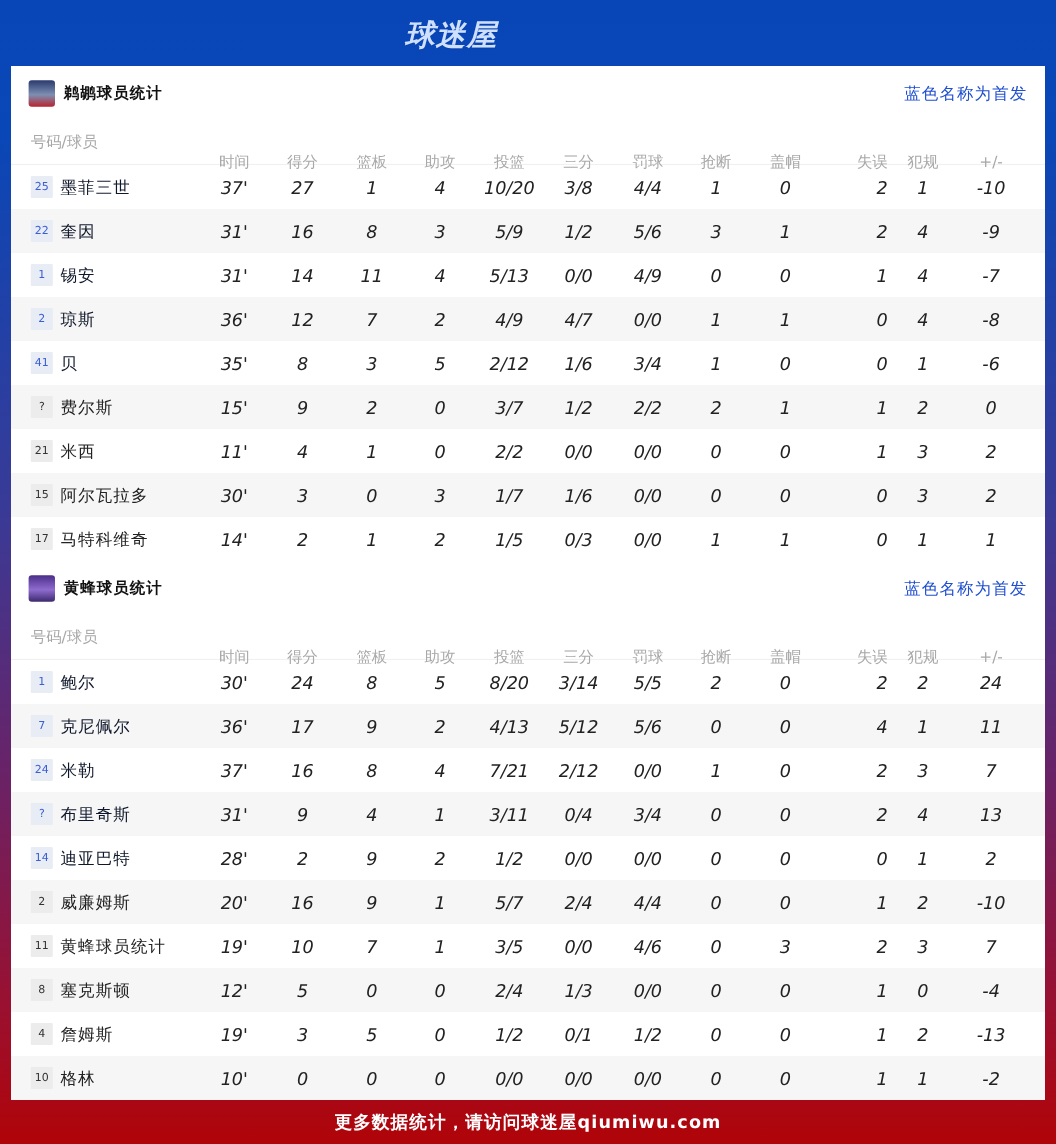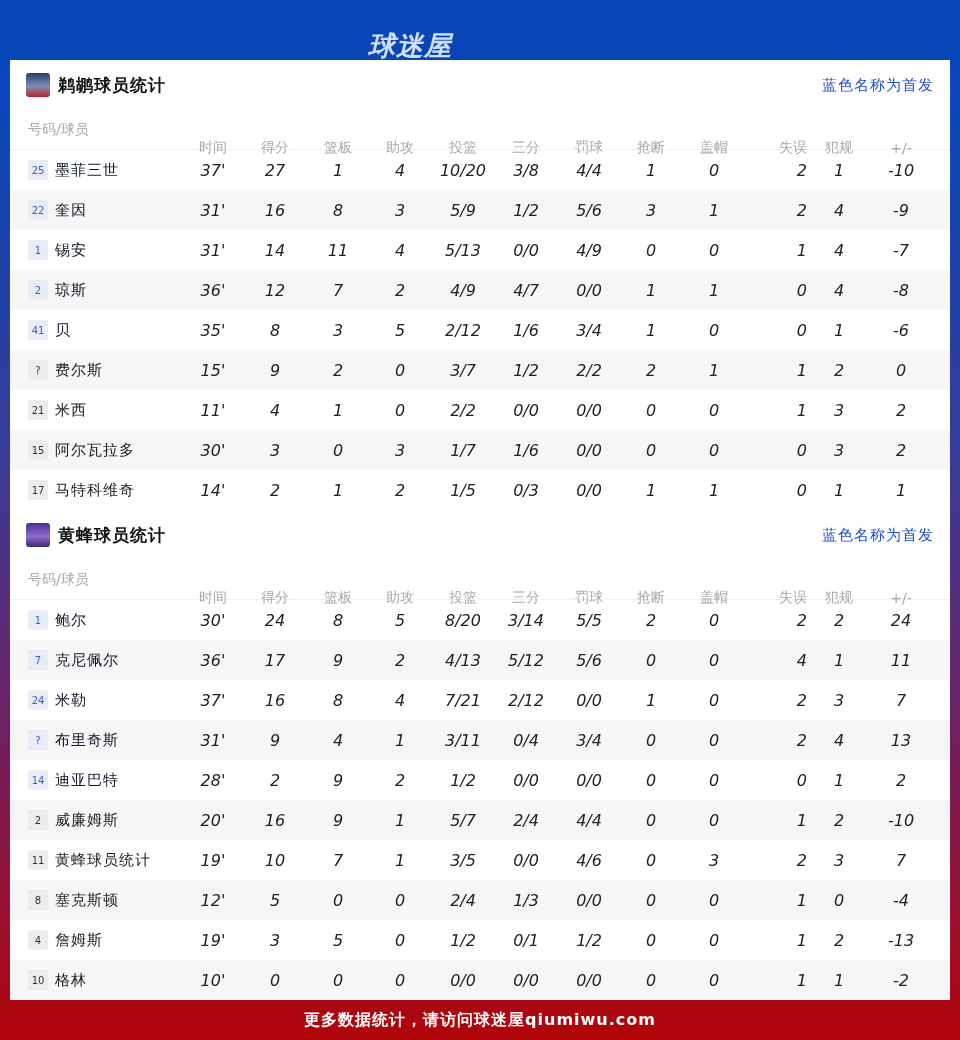--- a/index.html
+++ b/index.html
@@ -3,41 +3,41 @@
 <meta charset="utf-8">
 <style>
   * { box-sizing: border-box; margin: 0; padding: 0; }
   html, body { width: 960px; height: 1040px; overflow: hidden; }
   body {
     font-family: "DejaVu Sans", "Liberation Sans", sans-serif;
     background: linear-gradient(180deg, #0846b8 0%, #0a47b6 12%, #3a3a96 45%, #6a2266 68%, #9a1030 88%, #b00408 100%);
     position: relative;
   }
   .brand {
-    position: absolute; left: 0; top: 16px; width: 820px; height: 60px;
+    position: absolute; left: 0; top: 2px; width: 820px; height: 60px;
     display: flex; align-items: center; justify-content: center;
   }
   .brand-text {
     color: #cfe0ff; font-size: 27px; font-weight: bold; font-style: italic;
     letter-spacing: 1px;
     text-shadow: 0 1px 0 rgba(0,0,0,0.08);
   }
   .card {
     position: absolute; left: 10px; top: 60px; width: 940px; height: 940px;
     background: #ffffff;
   }
   .team-head {
     height: 50px; display: flex; align-items: center; justify-content: space-between;
     padding: 0 16px 0 16px;
   }
   .team-title { display: flex; align-items: center; }
   .logo {
     width: 24px; height: 24px; margin-right: 8px; display: inline-block; border-radius: 3px;
   }
-  .team-name { font-size: 17px; font-weight: bold; color: #111; letter-spacing: 1px; }
+  .team-name { font-size: 14px; font-weight: bold; color: #111; letter-spacing: 1px; }
   .starter-note { font-size: 15px; color: #1f4fd0; letter-spacing: 1px; }
   .row {
     height: 40px; display: flex; align-items: center; position: relative;
   }
   .row.hdr { border-bottom: 1px solid #f0f0f0; }
   .row.alt { background: #f6f6f6; }
   .hdr .cell, .hdr .player-h { color: #a8a8a8; font-size: 14px; }
   .player-h { position: absolute; left: 18px; }
   .player { position: absolute; left: 18px; display: flex; align-items: center; }
   .num {

